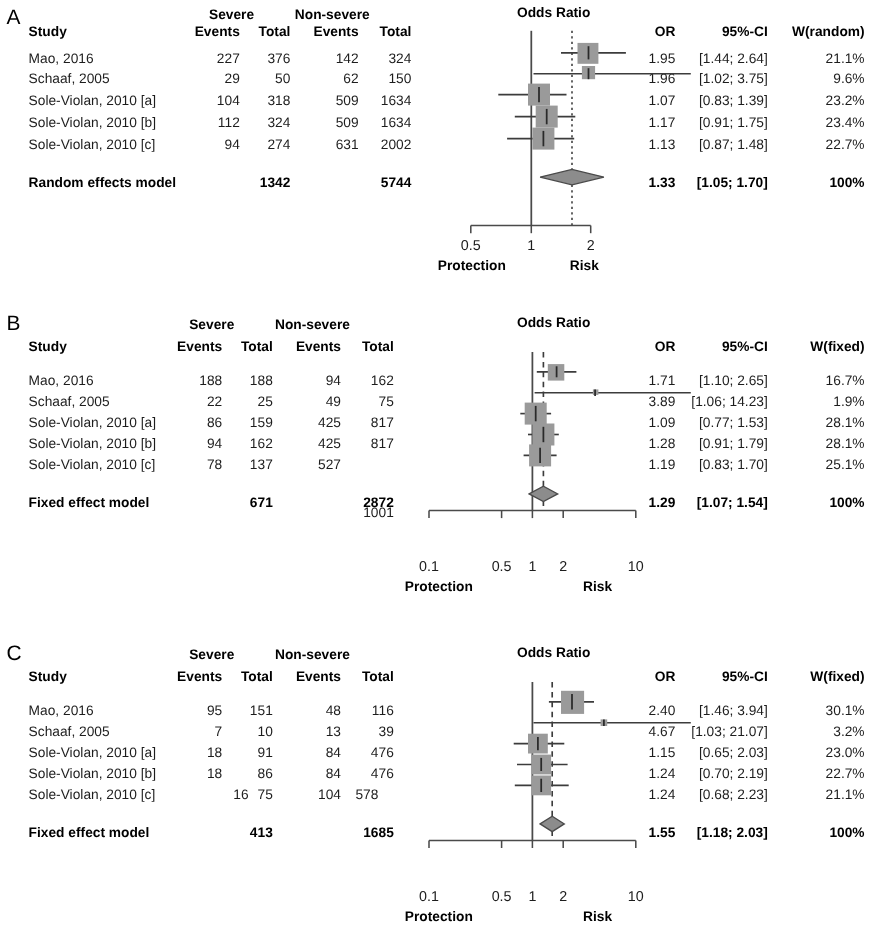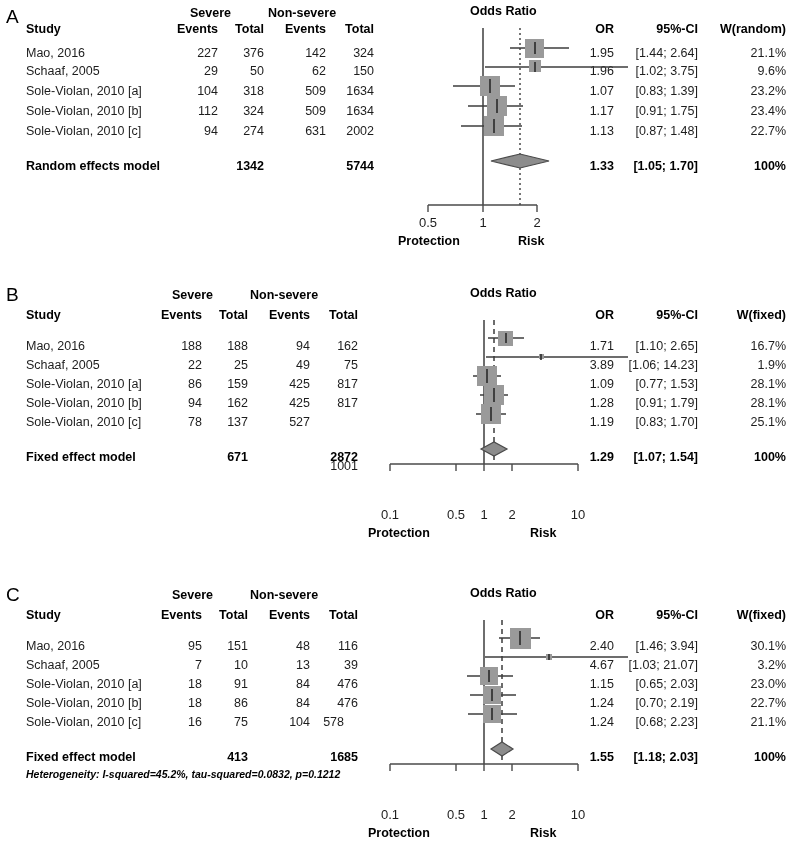--- a/index.html
+++ b/index.html
@@ -295,35 +295,34 @@
     <div class="txt" style="left:26px;top:114px;">Sole-Violan, 2010 [b]</div>
     <div class="txt r" style="left:140px;top:114px;width:62px;">18</div>
     <div class="txt r" style="left:204px;top:114px;width:44px;">86</div>
     <div class="txt r" style="left:250px;top:114px;width:60px;">84</div>
     <div class="txt r" style="left:312px;top:114px;width:46px;">476</div>
     <div class="txt r" style="left:580px;top:114px;width:34px;">1.24</div>
     <div class="txt r" style="left:618px;top:114px;width:80px;">[0.70; 2.19]</div>
     <div class="txt r" style="left:700px;top:114px;width:86px;">22.7%</div>
 
     <div class="txt" style="left:26px;top:133px;">Sole-Violan, 2010 [c]</div>
-    <div class="txt r" style="left:140px;top:133px;width:62px;">16</div>
+    <div class="txt r" style="left:140px;top:133px;width:62px;padding-left:24px;">16</div>
     <div class="txt r" style="left:204px;top:133px;width:44px;">75</div>
     <div class="txt r" style="left:250px;top:133px;width:60px;">104</div>
     <div class="txt r" style="left:298px;top:133px;width:46px;">578</div>
     <div class="txt r" style="left:580px;top:133px;width:34px;">1.24</div>
     <div class="txt r" style="left:618px;top:133px;width:80px;">[0.68; 2.23]</div>
     <div class="txt r" style="left:700px;top:133px;width:86px;">21.1%</div>
 
     <div class="txt b" style="left:26px;top:168px;">Fixed effect model</div>
     <div class="txt b r" style="left:204px;top:168px;width:44px;">413</div>
     <div class="txt b r" style="left:312px;top:168px;width:46px;">1685</div>
     <div class="txt b r" style="left:580px;top:168px;width:34px;">1.55</div>
     <div class="txt b r" style="left:618px;top:168px;width:80px;">[1.18; 2.03]</div>
     <div class="txt b r" style="left:700px;top:168px;width:86px;">100%</div>
-    <div class="txt i" style="left:26px;top:185px;">Heterogeneity: I-squared=45.2%, tau-squared=0.0832, p=0.1212</div>
 
     <div class="plot" style="left:370px;top:38px;">
       <svg width="260" height="180" viewBox="0 0 260 180">
         <line x1="114" y1="0" x2="114" y2="144" stroke="#4a4a4a" stroke-width="1.6"></line>
         <line x1="132" y1="0" x2="132" y2="144" stroke="#3c3c3c" stroke-width="1.5" stroke-dasharray="5,4"></line>
 
         <line x1="129" y1="18" x2="170" y2="18" stroke="#3c3c3c" stroke-width="1.5"></line>
         <rect x="140" y="8" width="21" height="21" fill="#9a9a9a"></rect>
         <line x1="150" y1="11" x2="150" y2="25" stroke="#2a2a2a" stroke-width="1.6"></line>
 

